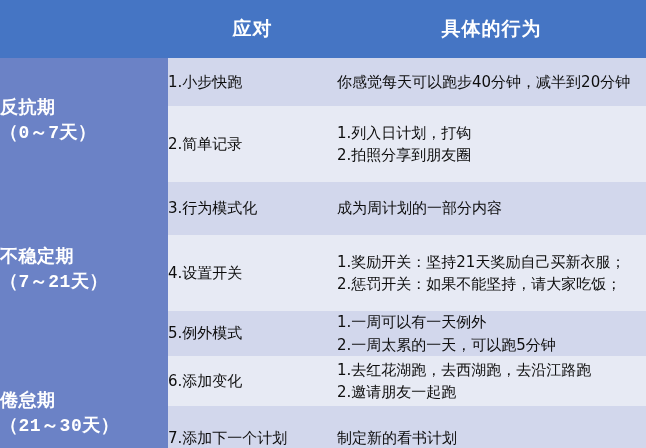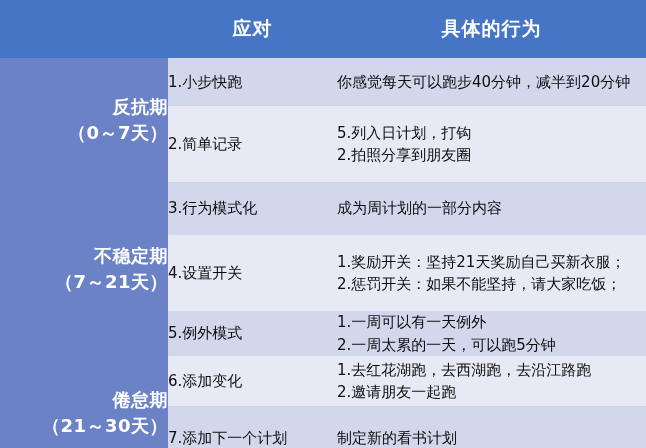--- a/index.html
+++ b/index.html
@@ -44,28 +44,28 @@
   }
   .hdr.last { border-right: 0; }
   .hdr.blank { }
 
   
   .stage {
     background: #6b82c6;
     color: #ffffff;
     font-weight: bold;
     font-size: 18px;
-    text-align: right;
+    text-align: left;
     line-height: 1.45;
     border-right: 2px solid #ffffff;
     border-bottom: 2px solid #ffffff;
     letter-spacing: 0.5px;
   }
   .stage .stage-name { display: block; }
-  .stage .stage-range { display: block; }
+  .stage .stage-range { display: block; font-family: Liberation Mono, monospace; }
 
   
   .cell {
     color: #0d0d0d;
     font-size: 15px;
     line-height: 1.5;
     padding: 4px 12px 4px 12px;
     border-right: 2px solid #ffffff;
     border-bottom: 2px solid #ffffff;
   }
@@ -104,21 +104,21 @@
         <span class="stage-range">（0～7天）</span>
       </td>
       <td class="cell tone-a measure-col" style="height:48px">1.小步快跑</td>
       <td class="cell tone-a last behavior-col">
         <span class="line">你感觉每天可以跑步40分钟，减半到20分钟</span>
       </td>
     </tr>
     <tr>
       <td class="cell tone-b measure-col" style="height:76px">2.简单记录</td>
       <td class="cell tone-b last behavior-col">
-        <span class="line">5.列入日计划，打钩</span>
+        <span class="line">1.列入日计划，打钩</span>
         <span class="line">2.拍照分享到朋友圈</span>
       </td>
     </tr>
 
     <tr>
       <td class="stage" rowspan="3">
         <span class="stage-name">不稳定期</span>
         <span class="stage-range">（7～21天）</span>
       </td>
       <td class="cell tone-a measure-col" style="height:53px">3.行为模式化</td>

